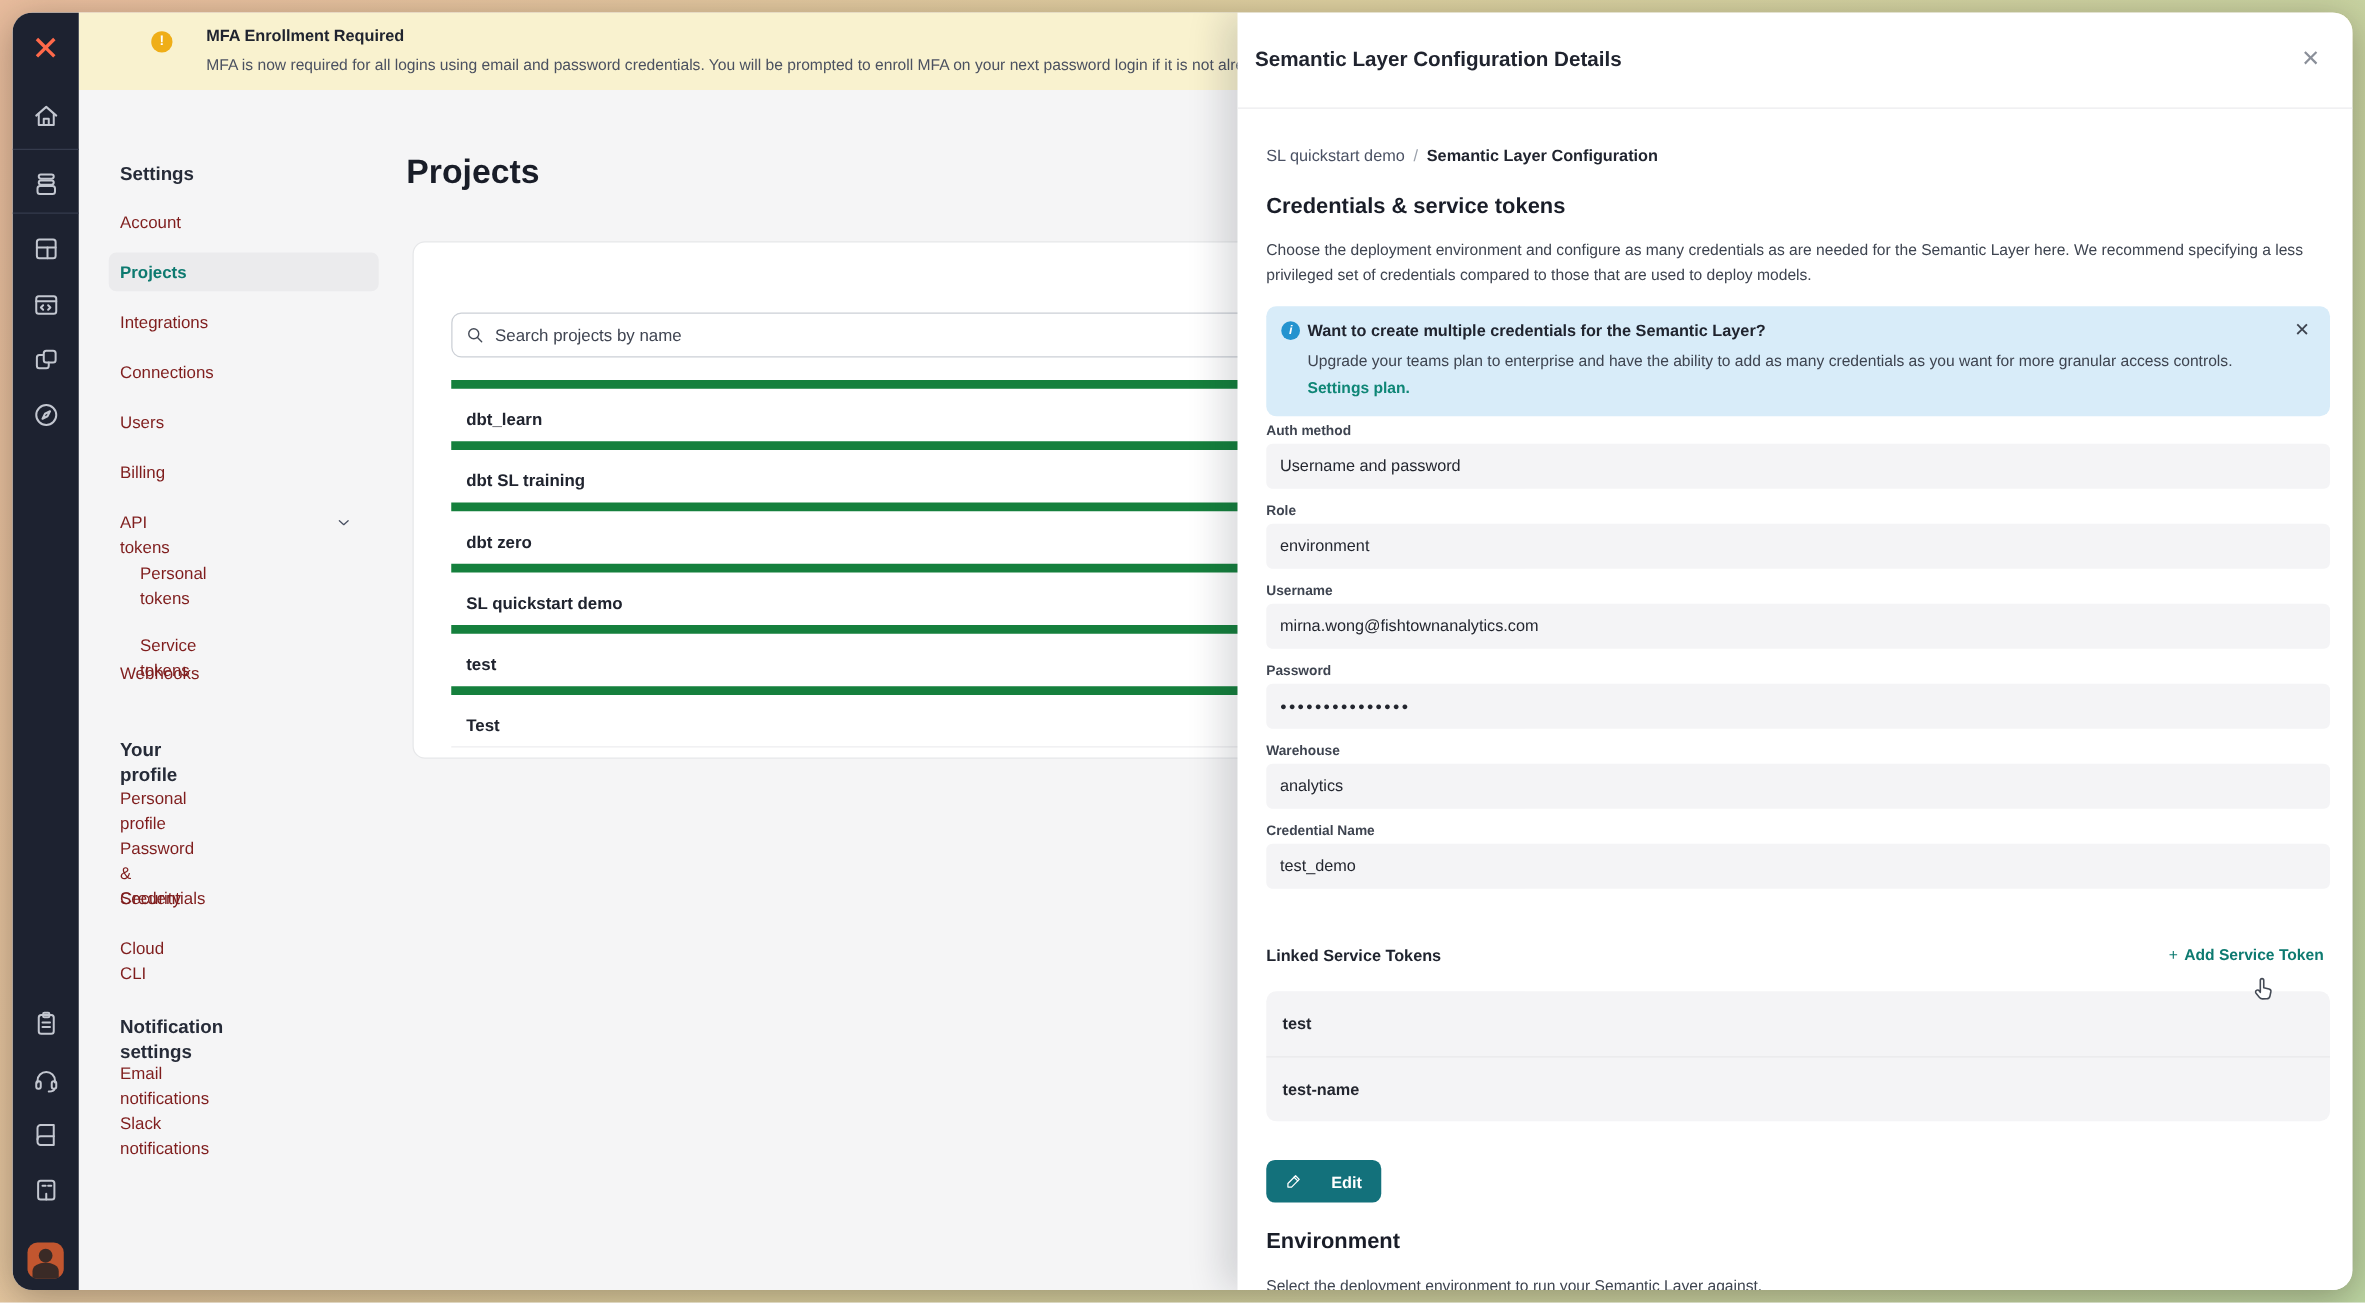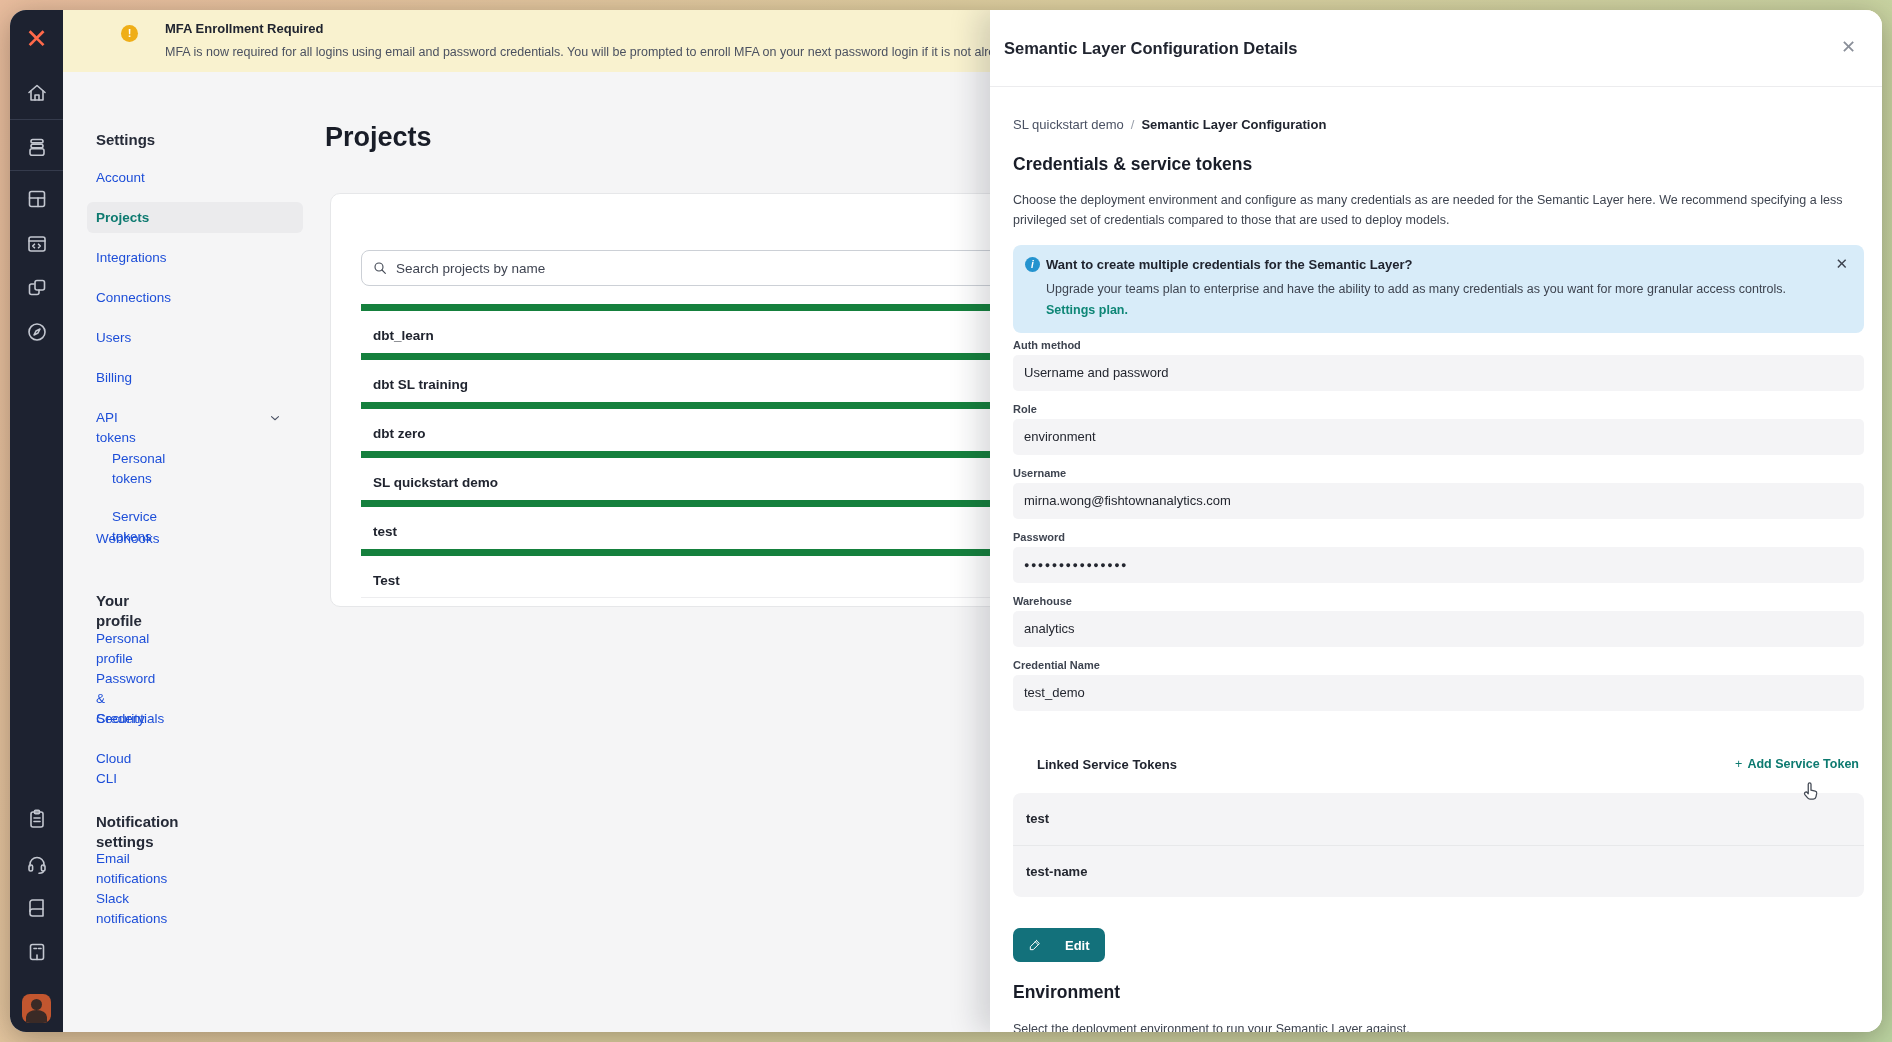--- a/index.html
+++ b/index.html
@@ -25,21 +25,21 @@
   .avatar{ position:absolute; left:12px; top:984px; width:29px; height:29px; border-radius:8px; background:#c2562f; overflow:hidden; }
   .avatar::before{ content:""; position:absolute; left:9px; top:5px; width:11px; height:11px; border-radius:50%; background:#3a2a26; }
   .avatar::after{ content:""; position:absolute; left:4px; top:16px; width:21px; height:14px; border-radius:50% 50% 0 0; background:#3a2a26; }
   
   .banner{ position:absolute; left:53px; top:0; right:0; height:62px; background:#f9f2cf; z-index:1; }
   .warn-ic{ position:absolute; left:58px; top:15px; width:17px; height:17px; border-radius:50%; background:#efae18; color:#fff; font-size:11px; font-weight:bold; text-align:center; line-height:17px; }
   .banner-title{ position:absolute; left:102px; top:11px; font-size:13px; font-weight:bold; color:#20242f; }
   .banner-msg{ position:absolute; left:102px; top:35px; right:20px; font-size:12.5px; color:#4b5160; white-space:nowrap; overflow:hidden; }
   
   .nav{ position:absolute; left:0; top:0; z-index:1; }
-  .nav-item{ position:absolute; height:20px; line-height:20px; font-size:13.5px; color:#1d4ed8; cursor:pointer; }
+  .nav-item{ position:absolute; height:20px; line-height:20px; font-size:13.5px; color:#7f1d1d; cursor:pointer; }
   .nav-head{ font-size:15px; font-weight:bold; color:#262b38; cursor:default; }
   .nav-pill{ position:absolute; left:77px; top:192px; width:216px; height:31px; background:#ebebed; border-radius:6px; }
   .nav-active{ color:#0d7a70; font-weight:bold; }
   .chev{ position:absolute; left:258px; top:401px; width:14px; height:14px; }
   .chev svg{ width:14px; height:14px; stroke:#4a5163; fill:none; stroke-width:1.8; stroke-linecap:round; stroke-linejoin:round; }
   
   .page-title{ position:absolute; left:315px; top:112px; font-size:27px; font-weight:bold; color:#191d28; z-index:1; }
   .card{ position:absolute; left:320px; top:183px; width:680px; height:414px; background:#fff; border:1px solid #e6e7e9; border-radius:10px; z-index:1; }
   .search{ position:absolute; left:30px; top:56px; width:640px; height:36px; background:#fff; border:1px solid #ccd0d6; border-radius:8px; display:flex; align-items:center; padding:0 10px; }
   .search svg{ width:16px; height:16px; stroke:#454b57; fill:none; stroke-width:1.7; stroke-linecap:round; flex:0 0 auto; }
@@ -60,21 +60,21 @@
   .para{ position:absolute; left:23px; top:180px; width:852px; font-size:12.5px; line-height:1.6; color:#3e4450; }
   .info-box{ position:absolute; left:23px; top:235px; width:851px; height:88px; background:#d8ecf9; border-radius:8px; }
   .info-ic{ position:absolute; left:12px; top:12px; width:15px; height:15px; border-radius:50%; background:#2493cf; color:#fff; font-size:10px; font-style:italic; font-weight:bold; text-align:center; line-height:15px; }
   .info-title{ position:absolute; left:33px; top:12px; font-size:13px; font-weight:bold; color:#20242f; }
   .info-close{ position:absolute; right:16px; top:10px; font-size:15px; color:#3e4450; cursor:pointer; }
   .info-body{ position:absolute; left:33px; top:37px; width:780px; font-size:12.5px; color:#3e4450; }
   .info-link{ position:absolute; left:33px; top:58px; font-size:12.5px; font-weight:bold; color:#0e8676; cursor:pointer; }
   .f-label{ position:absolute; left:23px; font-size:11px; font-weight:bold; color:#3e4450; }
   .f-box{ position:absolute; left:23px; width:851px; height:36px; background:#f4f4f6; border-radius:5px; line-height:36px; padding-left:11px; font-size:13px; color:#23262f; }
   .f-box.pw{ font-size:9px; letter-spacing:1.5px; font-weight:bold; }
-  .lst-label{ position:absolute; left:23px; top:747px; font-size:13px; font-weight:bold; color:#20242f;margin-left:24px; }
+  .lst-label{ position:absolute; left:23px; top:747px; font-size:13px; font-weight:bold; color:#20242f; }
   .add-token{ position:absolute; right:23px; top:747px; font-size:12.5px; font-weight:bold; color:#0d7a70; cursor:pointer; }
   .add-token .plus{ margin-right:5px; font-weight:normal; }
   .tokens{ position:absolute; left:23px; top:783px; width:851px; height:104px; background:#f4f4f6; border-radius:8px; overflow:hidden; }
   .token-row{ height:52px; line-height:52px; padding-left:13px; font-size:13px; font-weight:600; color:#23262f; }
   .token-row + .token-row{ border-top:1px solid #e7e8ea; }
   .edit-btn{ position:absolute; left:23px; top:918px; height:34px; padding:0 15px; background:#13717b; border:none; border-radius:7px; color:#fff; font-size:13px; font-weight:bold; font-family:inherit; display:flex; align-items:center; gap:23px; cursor:pointer; }
   .edit-btn svg{ width:14px; height:14px; stroke:#fff; fill:none; stroke-width:1.7; stroke-linecap:round; stroke-linejoin:round; }
   .env-desc{ position:absolute; left:23px; top:1012px; width:840px; font-size:12.5px; color:#3e4450; }
   
   .cursor{ position:absolute; left:1790px; top:770px; width:22px; height:24px; z-index:9; }

